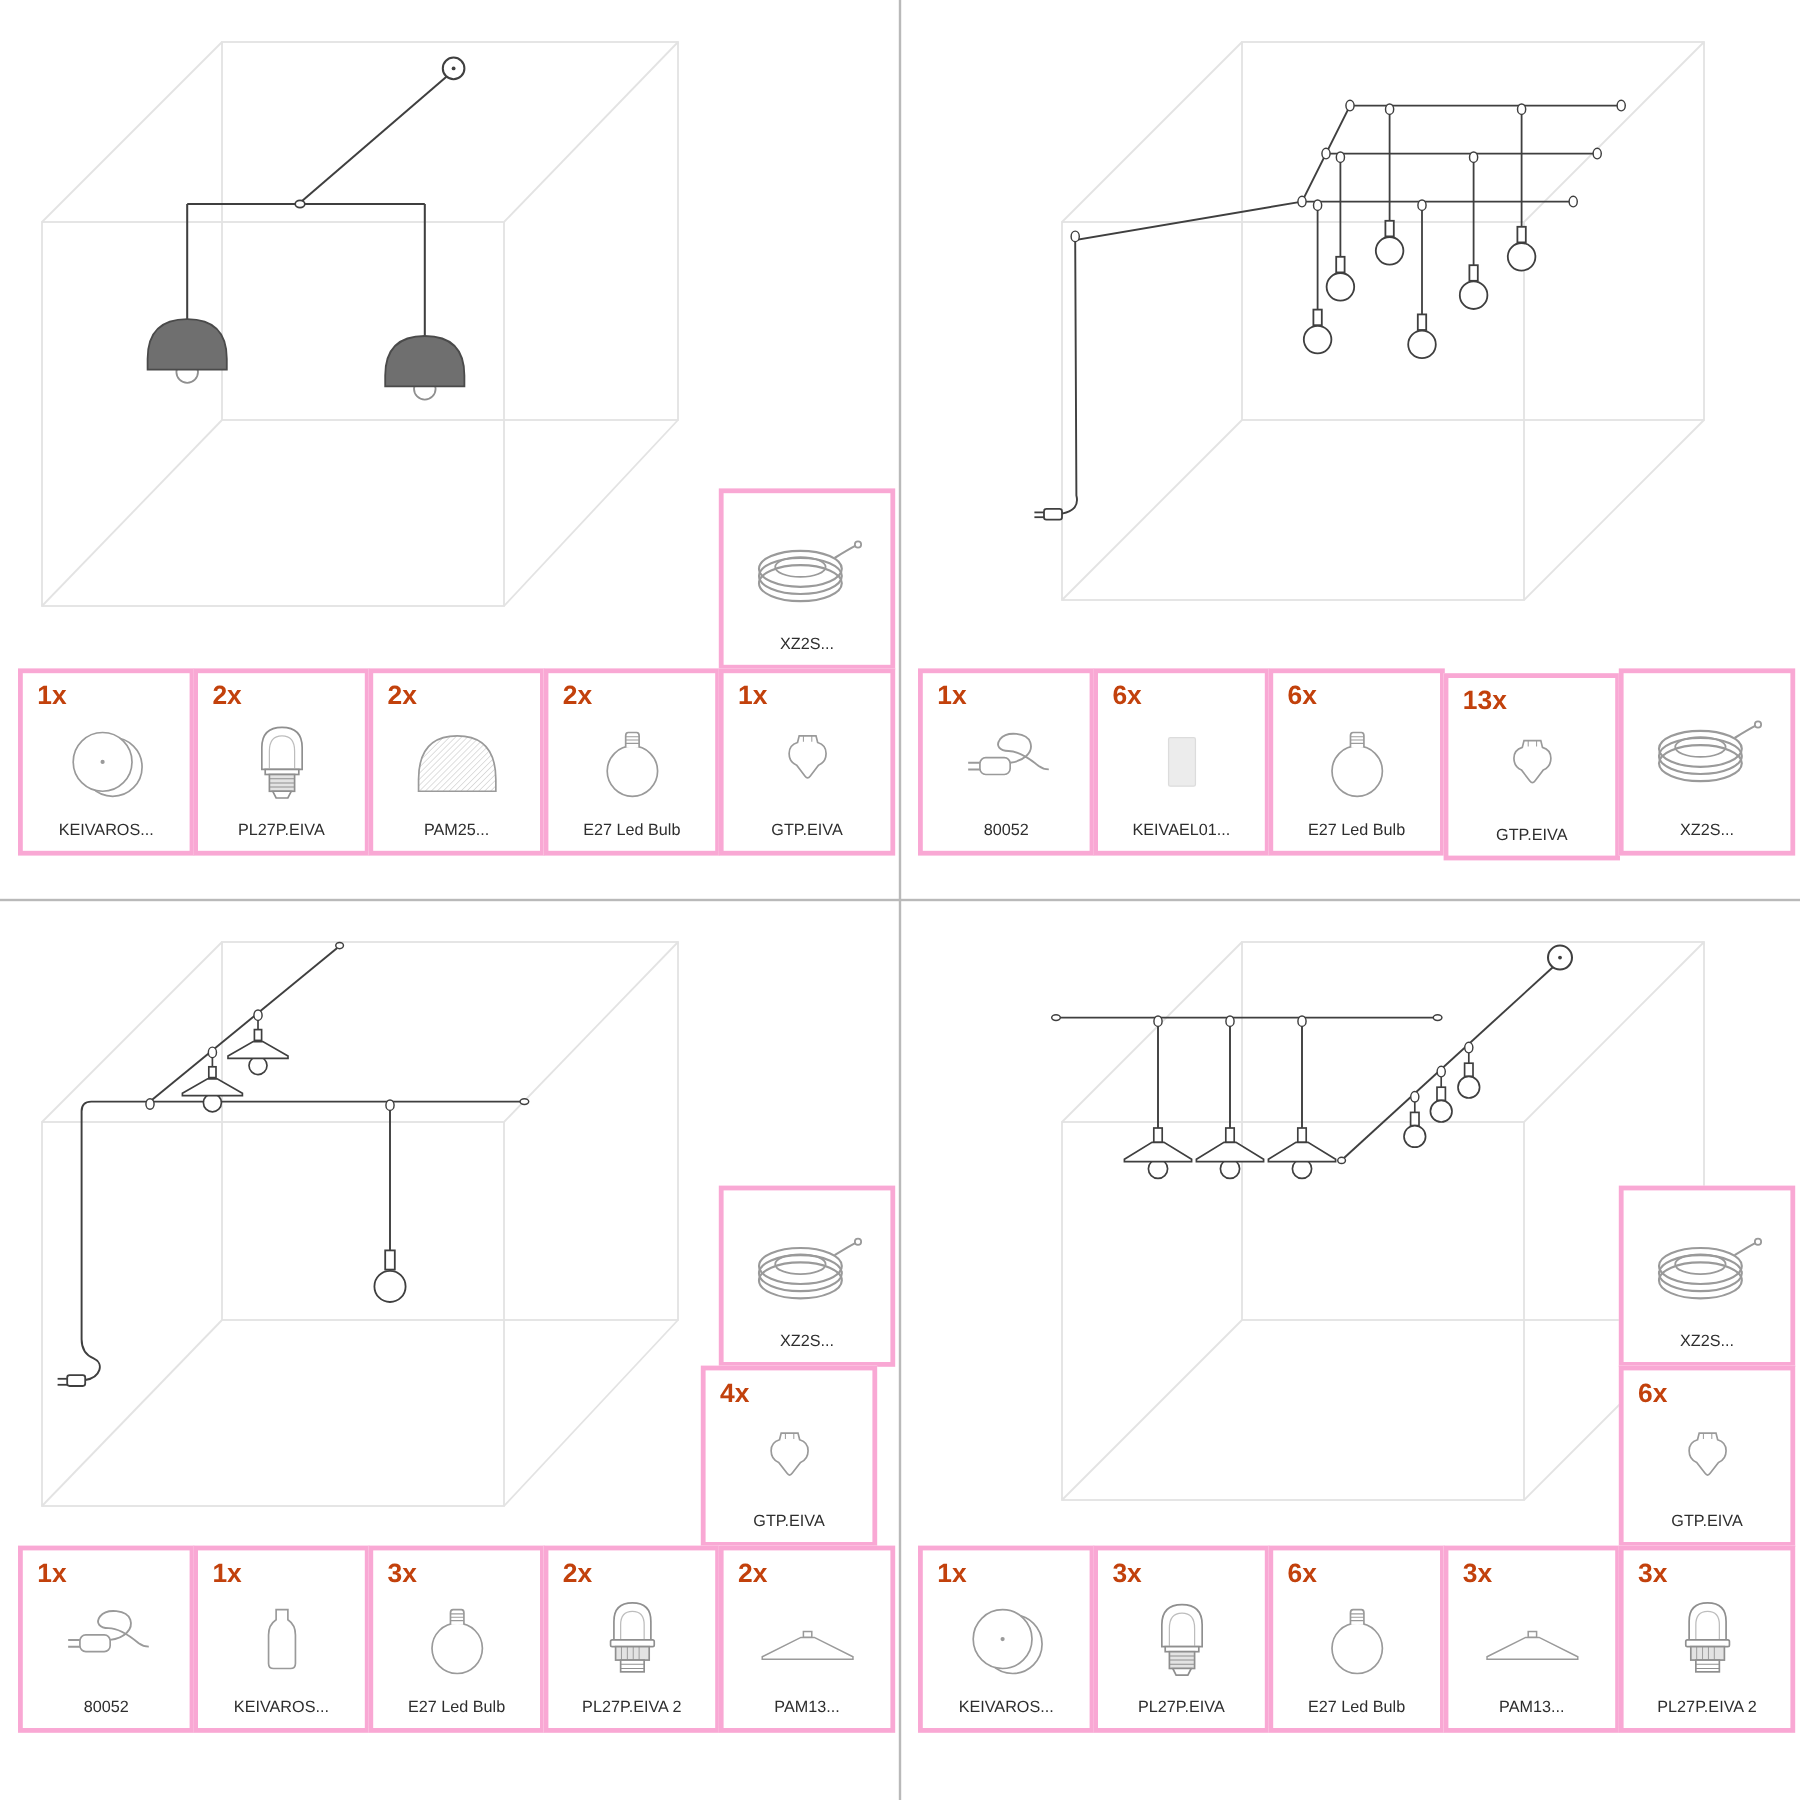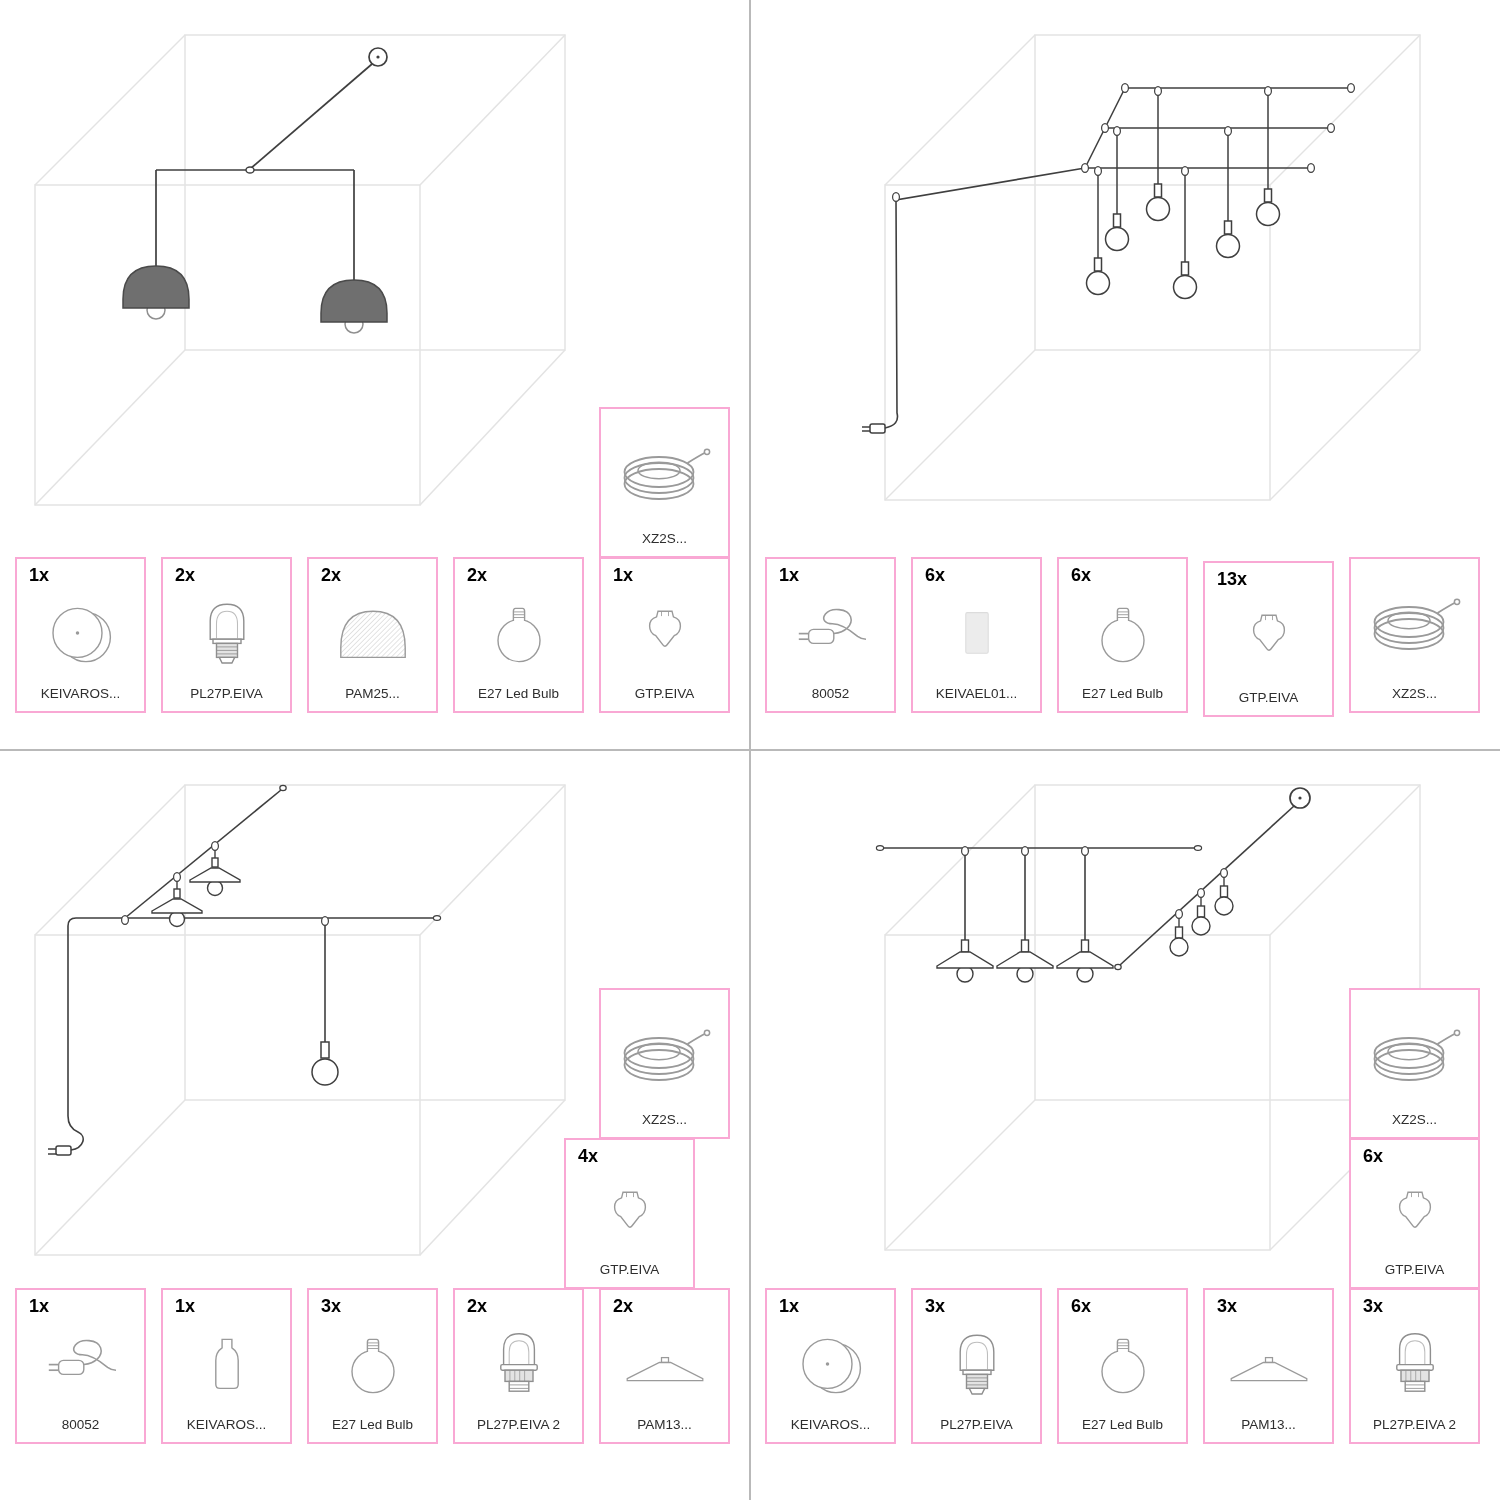--- a/index.html
+++ b/index.html
@@ -2,22 +2,22 @@
 <html><head>
 <meta charset="utf-8">
 <style>
   *{box-sizing:border-box}
   html,body{margin:0;padding:0;background:#ffffff}
   #page{position:relative;width:1500px;height:1500px;background:#ffffff;
         font-family:"Liberation Sans",sans-serif;overflow:hidden}
   .divider-v{position:absolute;left:749px;top:0;width:2px;height:1500px;background:#b9b9b9}
   .divider-h{position:absolute;left:0;top:749px;width:1500px;height:2px;background:#b9b9b9}
   .diagram{position:absolute}
-  .cell{position:absolute;width:131px;height:156px;border:2px solid #f9a8d4;background:#ffffff}
-  .qty{position:absolute;left:12px;top:6px;font-size:18px;font-weight:700;color:#000000}
+  .cell{position:absolute;width:147px;height:156px;border:4px solid #f9a8d4;background:#ffffff}
+  .qty{position:absolute;left:12px;top:6px;font-size:22px;font-weight:700;color:#c2410c}
   .code{position:absolute;left:2px;right:2px;bottom:10px;text-align:center;font-size:13.5px;color:#2e2e2e;white-space:nowrap;overflow:hidden}
   .icon{position:absolute;left:50%;top:34px;transform:translateX(-50%)}
   .icon.big{top:24px}
 </style>
 </head>
 <body>
 
 <svg width="0" height="0" style="position:absolute" aria-hidden="true">
   <defs>
     <pattern id="hatch" width="5" height="5" patternTransform="rotate(45)" patternUnits="userSpaceOnUse">
@@ -364,21 +364,21 @@
       </svg>
     <span class="code">XZ2S...</span>
   </div>
 
   <div class="cell" style="left:599px;top:988px;height:151px">
     <svg class="icon big" width="116" height="90">
         <use href="#i-coil"></use>
       </svg>
     <span class="code">XZ2S...</span>
   </div>
-  <div class="cell" style="left:564px;top:1138px;height:151px">
+  <div class="cell" style="left:584px;top:1138px;height:151px">
     <span class="qty">4x</span>
     <svg class="icon" width="84" height="84">
         <use href="#i-gland"></use>
       </svg>
     <span class="code">GTP.EIVA</span>
   </div>
   <div class="cell" style="left:15px;top:1288px">
     <span class="qty">1x</span>
     <svg class="icon" width="84" height="84">
         <use href="#i-plug"></use>

